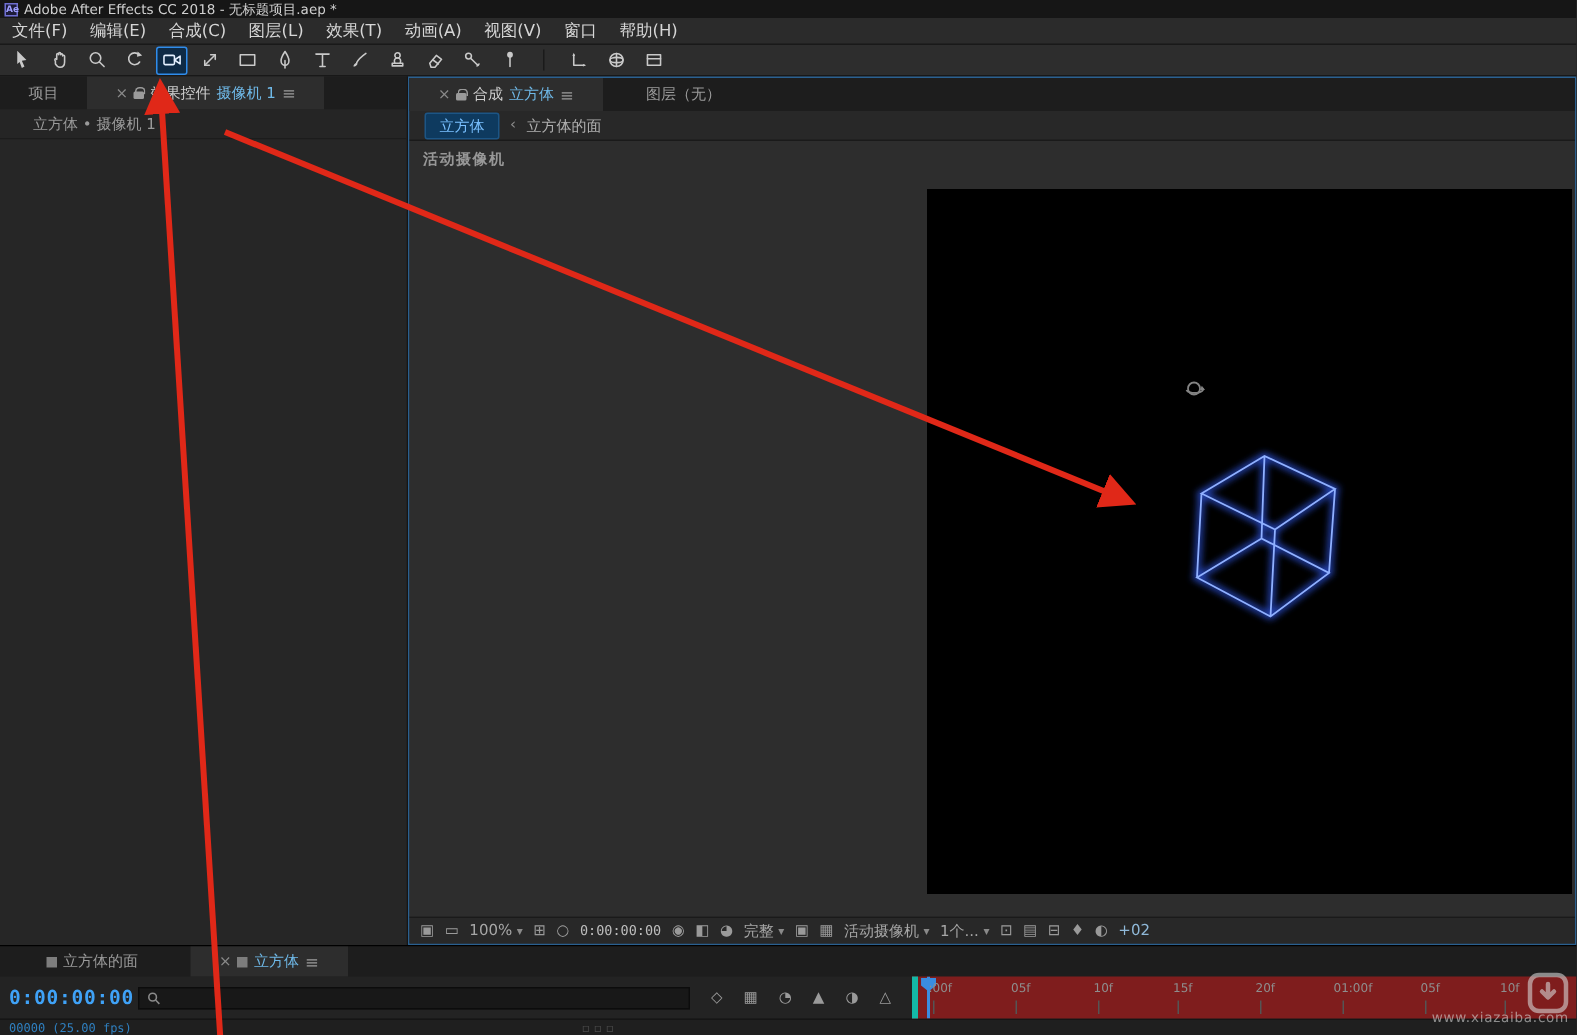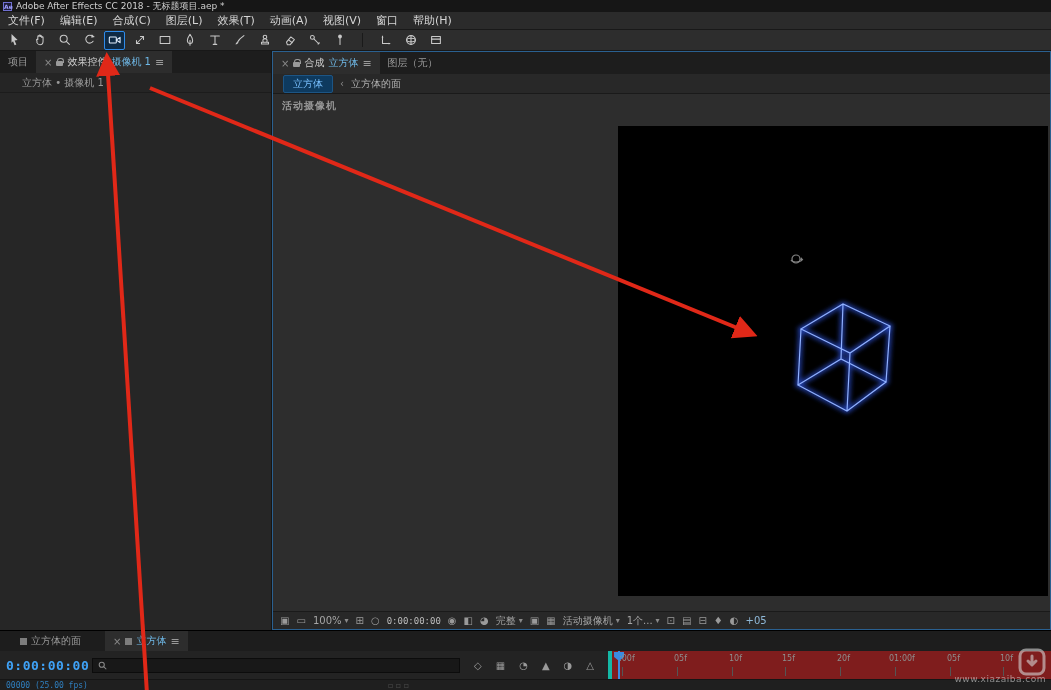--- a/index.html
+++ b/index.html
@@ -20,21 +20,21 @@
   .tool{width:21px;height:19px;display:flex;align-items:center;justify-content:center;border:1px solid transparent;border-radius:2px}
   .tool svg{width:14px;height:14px;stroke:#c9c9c9;fill:none;stroke-width:1.2;stroke-linecap:round;stroke-linejoin:round}
   .tool.active{border-color:#2f8ceb;background:#0e2a45}
   .tool.active svg{stroke:#e4f0ff}
   .tb-sep{width:1px;height:14px;background:#1a1a1a;margin:0 8px}
 
   
   .main{flex:1 1 auto;display:flex;min-height:0}
   .left-panel{width:272px;flex:0 0 auto;background:#262626;border-right:1px solid #151515;display:flex;flex-direction:column}
   .panel-tabs{height:22px;background:#1d1d1d;display:flex;align-items:stretch;font-size:10px;color:#9a9a9a;flex:0 0 auto}
-  .ptab{display:flex;align-items:center;gap:4px;padding:0 8px}
+  .ptab{display:flex;align-items:center;gap:4px;padding:0 19px}
   .ptab.active{background:#2d2d2d;color:#cfcfcf}
   .blue-name{color:#6fb9e8}
   .close-glyph{color:#8a8a8a;font-size:10px}
   .menu-glyph{color:#9a9a9a;font-size:11px}
   .tab-square{width:7px;height:7px;background:#7d7d7d;display:inline-block}
   .lock-icon{width:7px;height:5px;background:#9a9a9a;border-radius:1px;position:relative;margin-top:3px;display:inline-block}
   .lock-icon::before{content:"";position:absolute;top:-3px;left:1px;width:5px;height:4px;border:1px solid #9a9a9a;border-bottom:none;border-radius:3px 3px 0 0}
   .source-row{height:20px;background:#252525;border-bottom:1px solid #1c1c1c;display:flex;align-items:center;padding-left:22px;font-size:10px;color:#9a9a9a;flex:0 0 auto}
   .left-empty{flex:1;background:#262626}
 
@@ -229,21 +229,21 @@
 
     <div class="comp-panel">
       <div class="comp-tabs">
         <span class="ptab active">
           <span class="close-glyph">×</span>
           <span class="lock-icon"></span>
           <span>合成</span>
           <span class="blue-name">立方体</span>
           <span class="menu-glyph">≡</span>
         </span>
-        <span class="ptab" style="margin-left:0">图层（无）</span>
+        <span class="ptab" style="margin-left:10px">图层（无）</span>
       </div>
 
       <div class="nav-row">
         <span class="nav-pill">立方体</span>
         <span class="nav-arrow">‹</span>
         <span class="nav-parent">立方体的面</span>
       </div>
 
       <div class="comp-content">
         <div class="view-label">活动摄像机</div>
@@ -284,21 +284,21 @@
         <span class="ic">▦</span>
         <span>活动摄像机</span>
         <span class="caret">▾</span>
         <span>1个...</span>
         <span class="caret">▾</span>
         <span class="ic">⊡</span>
         <span class="ic">▤</span>
         <span class="ic">⊟</span>
         <span class="ic">♦</span>
         <span class="ic">◐</span>
-        <span class="exposure">+05</span>
+        <span class="exposure">+02</span>
       </div>
     </div>
   </div>
 
   <div class="timeline">
     <div class="tl-tabs">
       <span class="ptab">
         <span class="tab-square"></span>
         <span>立方体的面</span>
       </span>

